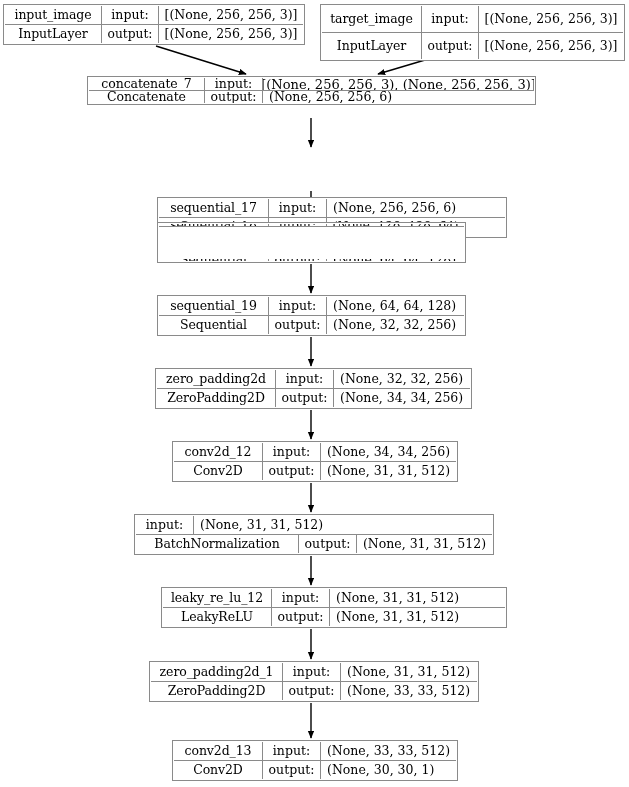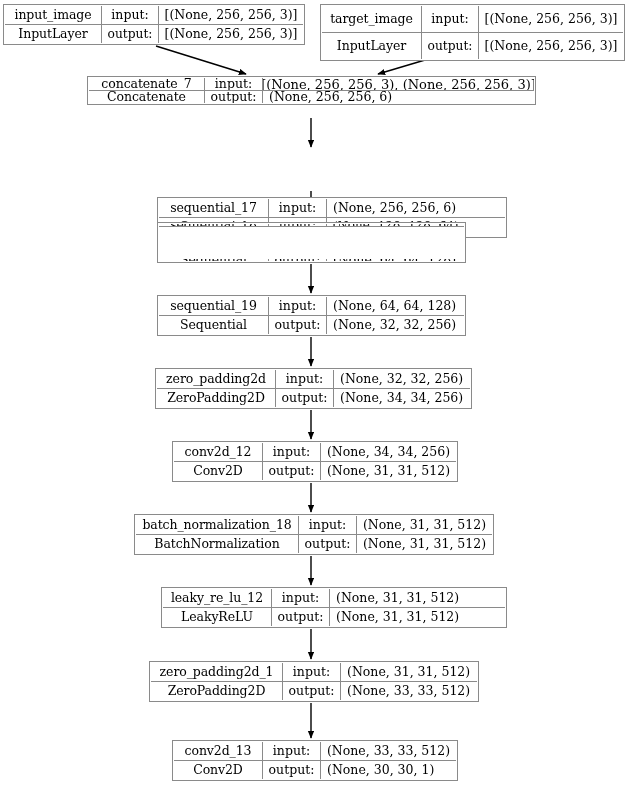--- a/index.html
+++ b/index.html
@@ -197,21 +197,20 @@
           <div class="cell shape last wide">(None, 34, 34, 256)</div>
         </div>
         <div class="node-row bottom">
           <div class="cell name" style="width: 89px; flex: 0 0 89px;">Conv2D</div>
           <div class="cell io" style="width: 58px; flex: 0 0 58px;">output:</div>
           <div class="cell shape last wide">(None, 31, 31, 512)</div>
         </div>
       </div>
       <div class="node" style="left: 134px; top: 514px; width: 360px; height: 41px;">
         <div class="node-row top">
-          <div class="cell name" style="width: 163px; flex: 0 0 163px;">batch_normalization_18</div>
           <div class="cell io" style="width: 58px; flex: 0 0 58px;">input:</div>
           <div class="cell shape last wide">(None, 31, 31, 512)</div>
         </div>
         <div class="node-row bottom">
           <div class="cell name" style="width: 163px; flex: 0 0 163px;">BatchNormalization</div>
           <div class="cell io" style="width: 58px; flex: 0 0 58px;">output:</div>
           <div class="cell shape last wide">(None, 31, 31, 512)</div>
         </div>
       </div>
       <div class="node" style="left: 161px; top: 587px; width: 346px; height: 41px;">

